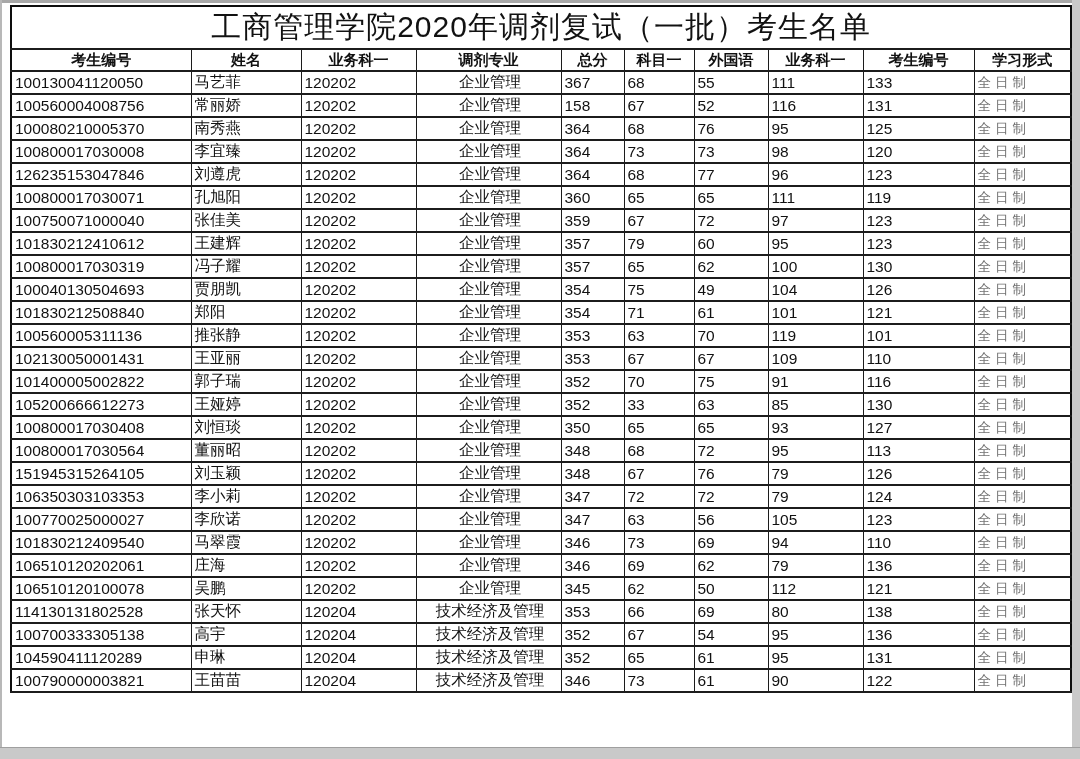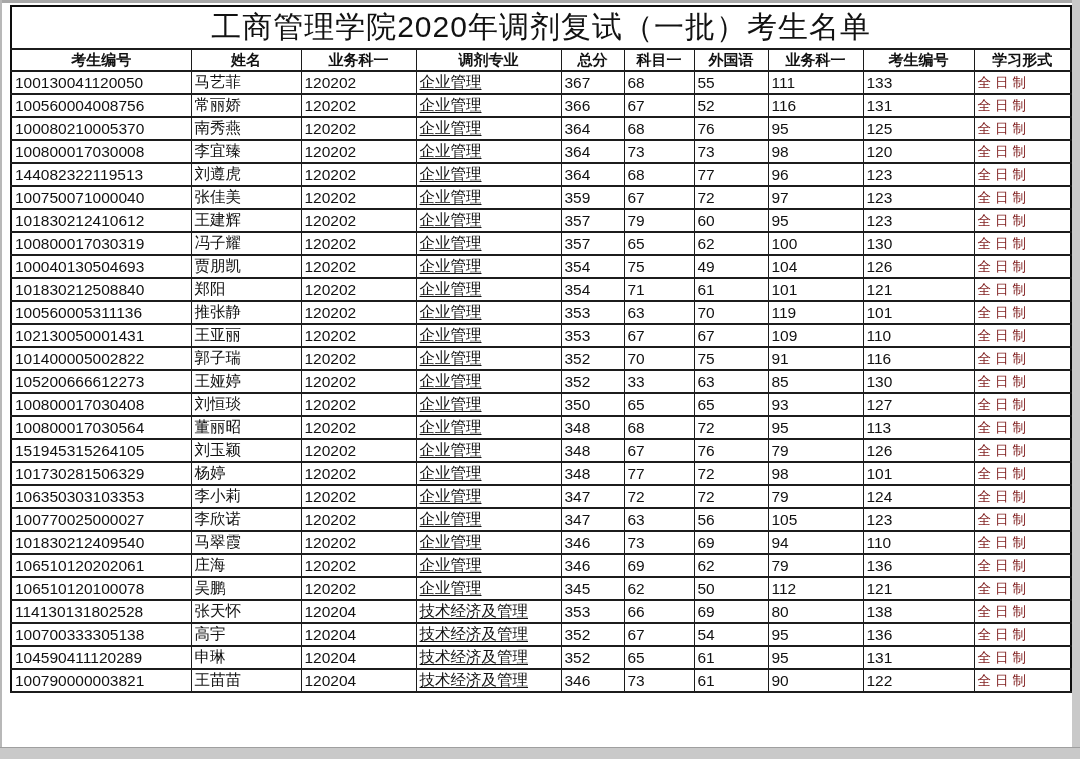--- a/index.html
+++ b/index.html
@@ -60,28 +60,28 @@
     padding: 0 2px;
   }
   tbody td {
     height: 18.2px;
     font-size: 15.5px;
     text-align: left;
     padding: 0 0 0 3px;
     font-weight: 500;
   }
   
-  tbody td.col-3 { text-decoration: underline; text-underline-offset: 2px; text-decoration-thickness: 1px; }
+  tbody td.col-3 { text-underline-offset: 2px; text-decoration-thickness: 1px; text-align: center; }
   
   tbody td.col-9 {
     font-family: "Liberation Serif", "DejaVu Serif", serif;
     font-size: 13.5px;
     letter-spacing: 4px;
     font-weight: 400;
-    color: #7f1d1d;
+    color: #737373;
   }
 </style>
 </head>
 <body>
 
 <div class="edge-top"></div>
 <div class="edge-left"></div>
 <div class="edge-right"></div>
 <div class="edge-bottom"></div>
 
@@ -127,21 +127,21 @@
           <td class="col-6">55</td>
           <td class="col-7">111</td>
           <td class="col-8">133</td>
           <td class="col-9">全日制</td>
         </tr>
         <tr>
           <td class="col-0">100560004008756</td>
           <td class="col-1">常丽娇</td>
           <td class="col-2">120202</td>
           <td class="col-3">企业管理</td>
-          <td class="col-4">366</td>
+          <td class="col-4">158</td>
           <td class="col-5">67</td>
           <td class="col-6">52</td>
           <td class="col-7">116</td>
           <td class="col-8">131</td>
           <td class="col-9">全日制</td>
         </tr>
         <tr>
           <td class="col-0">100080210005370</td>
           <td class="col-1">南秀燕</td>
           <td class="col-2">120202</td>
@@ -159,32 +159,44 @@
           <td class="col-2">120202</td>
           <td class="col-3">企业管理</td>
           <td class="col-4">364</td>
           <td class="col-5">73</td>
           <td class="col-6">73</td>
           <td class="col-7">98</td>
           <td class="col-8">120</td>
           <td class="col-9">全日制</td>
         </tr>
         <tr>
-          <td class="col-0">144082322119513</td>
+          <td class="col-0">126235153047846</td>
           <td class="col-1">刘遵虎</td>
           <td class="col-2">120202</td>
           <td class="col-3">企业管理</td>
           <td class="col-4">364</td>
           <td class="col-5">68</td>
           <td class="col-6">77</td>
           <td class="col-7">96</td>
           <td class="col-8">123</td>
           <td class="col-9">全日制</td>
         </tr>
         <tr>
+          <td class="col-0">100800017030071</td>
+          <td class="col-1">孔旭阳</td>
+          <td class="col-2">120202</td>
+          <td class="col-3">企业管理</td>
+          <td class="col-4">360</td>
+          <td class="col-5">65</td>
+          <td class="col-6">65</td>
+          <td class="col-7">111</td>
+          <td class="col-8">119</td>
+          <td class="col-9">全日制</td>
+        </tr>
+        <tr>
           <td class="col-0">100750071000040</td>
           <td class="col-1">张佳美</td>
           <td class="col-2">120202</td>
           <td class="col-3">企业管理</td>
           <td class="col-4">359</td>
           <td class="col-5">67</td>
           <td class="col-6">72</td>
           <td class="col-7">97</td>
           <td class="col-8">123</td>
           <td class="col-9">全日制</td>
@@ -312,32 +324,20 @@
         <tr>
           <td class="col-0">151945315264105</td>
           <td class="col-1">刘玉颖</td>
           <td class="col-2">120202</td>
           <td class="col-3">企业管理</td>
           <td class="col-4">348</td>
           <td class="col-5">67</td>
           <td class="col-6">76</td>
           <td class="col-7">79</td>
           <td class="col-8">126</td>
-          <td class="col-9">全日制</td>
-        </tr>
-        <tr>
-          <td class="col-0">101730281506329</td>
-          <td class="col-1">杨婷</td>
-          <td class="col-2">120202</td>
-          <td class="col-3">企业管理</td>
-          <td class="col-4">348</td>
-          <td class="col-5">77</td>
-          <td class="col-6">72</td>
-          <td class="col-7">98</td>
-          <td class="col-8">101</td>
           <td class="col-9">全日制</td>
         </tr>
         <tr>
           <td class="col-0">106350303103353</td>
           <td class="col-1">李小莉</td>
           <td class="col-2">120202</td>
           <td class="col-3">企业管理</td>
           <td class="col-4">347</td>
           <td class="col-5">72</td>
           <td class="col-6">72</td>

